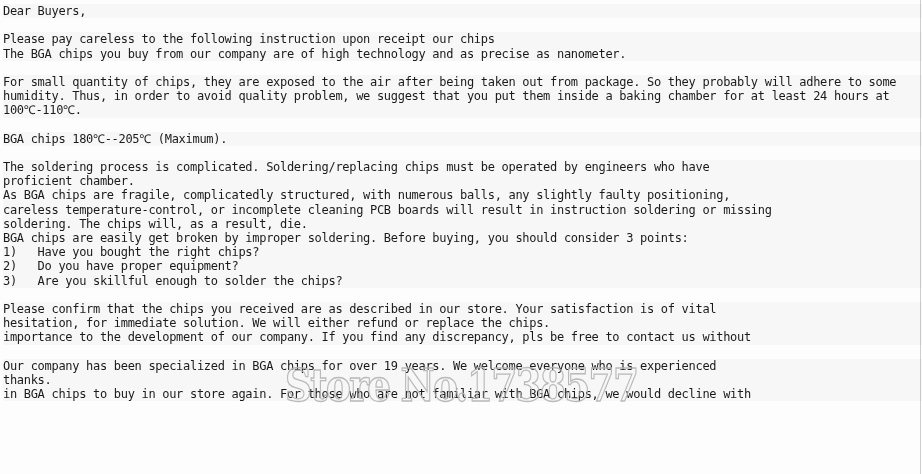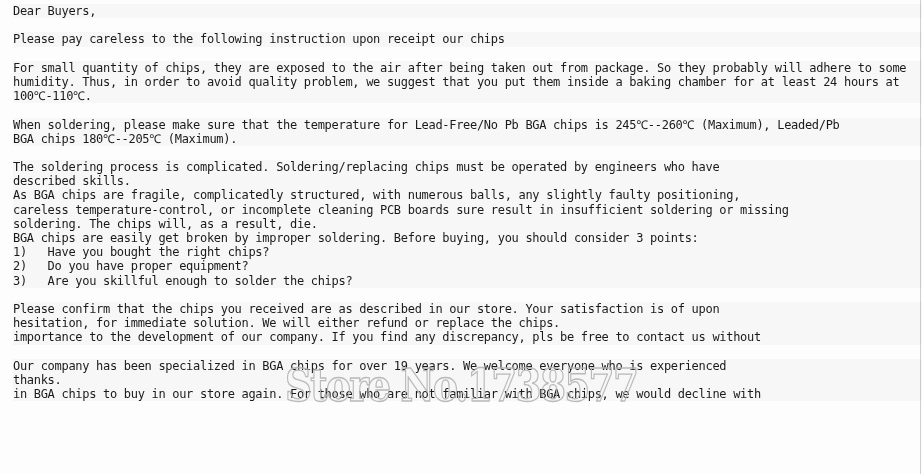--- a/index.html
+++ b/index.html
@@ -21,21 +21,21 @@
     position: absolute;
     top: 0;
     right: 1px;
     width: 1px;
     height: 100%;
     background: #cfcfcf;
   }
   .doc {
     position: relative;
     z-index: 1;
-    padding: 4px 0 0 13px;
+    padding: 4px 0 0 3px;
     color: #1a1a1a;
     font-size: 12px;
     letter-spacing: -0.3px;
   }
   .para {
     margin: 0 0 14.2px 0;
   }
   .line {
     white-space: pre;
     line-height: 14.2px;
@@ -67,47 +67,47 @@
 <div class="page">
 
   <div class="doc">
 
     <div class="para">
       <div class="line">Dear Buyers,</div>
     </div>
 
     <div class="para">
       <div class="line">Please pay careless to the following instruction upon receipt our chips</div>
+      <div class="line">The BGA chips you buy from our company are of high technology and as precise as nanometer.</div>
     </div>
 
     <div class="para">
       <div class="line">For small quantity of chips, they are exposed to the air after being taken out from package. So they probably will adhere to some</div>
       <div class="line">humidity. Thus, in order to avoid quality problem, we suggest that you put them inside a baking chamber for at least 24 hours at</div>
       <div class="line">100℃-110℃.</div>
     </div>
 
     <div class="para">
-      <div class="line">When soldering, please make sure that the temperature for Lead-Free/No Pb BGA chips is 245℃--260℃ (Maximum), Leaded/Pb</div>
       <div class="line">BGA chips 180℃--205℃ (Maximum).</div>
     </div>
 
     <div class="para">
       <div class="line">The soldering process is complicated. Soldering/replacing chips must be operated by engineers who have</div>
-      <div class="line">described skills.</div>
+      <div class="line">proficient chamber.</div>
       <div class="line">As BGA chips are fragile, complicatedly structured, with numerous balls, any slightly faulty positioning,</div>
-      <div class="line">careless temperature-control, or incomplete cleaning PCB boards sure result in insufficient soldering or missing</div>
+      <div class="line">careless temperature-control, or incomplete cleaning PCB boards will result in instruction soldering or missing</div>
       <div class="line">soldering. The chips will, as a result, die.</div>
       <div class="line">BGA chips are easily get broken by improper soldering. Before buying, you should consider 3 points:</div>
       <div class="line">1)   Have you bought the right chips?</div>
       <div class="line">2)   Do you have proper equipment?</div>
       <div class="line">3)   Are you skillful enough to solder the chips?</div>
     </div>
 
     <div class="para">
-      <div class="line">Please confirm that the chips you received are as described in our store. Your satisfaction is of upon</div>
+      <div class="line">Please confirm that the chips you received are as described in our store. Your satisfaction is of vital</div>
       <div class="line">hesitation, for immediate solution. We will either refund or replace the chips.</div>
       <div class="line">importance to the development of our company. If you find any discrepancy, pls be free to contact us without</div>
     </div>
 
     <div class="para">
       <div class="line">Our company has been specialized in BGA chips for over 19 years. We welcome everyone who is experienced</div>
       <div class="line">thanks.</div>
       <div class="line">in BGA chips to buy in our store again. For those who are not familiar with BGA chips, we would decline with</div>
     </div>
 

